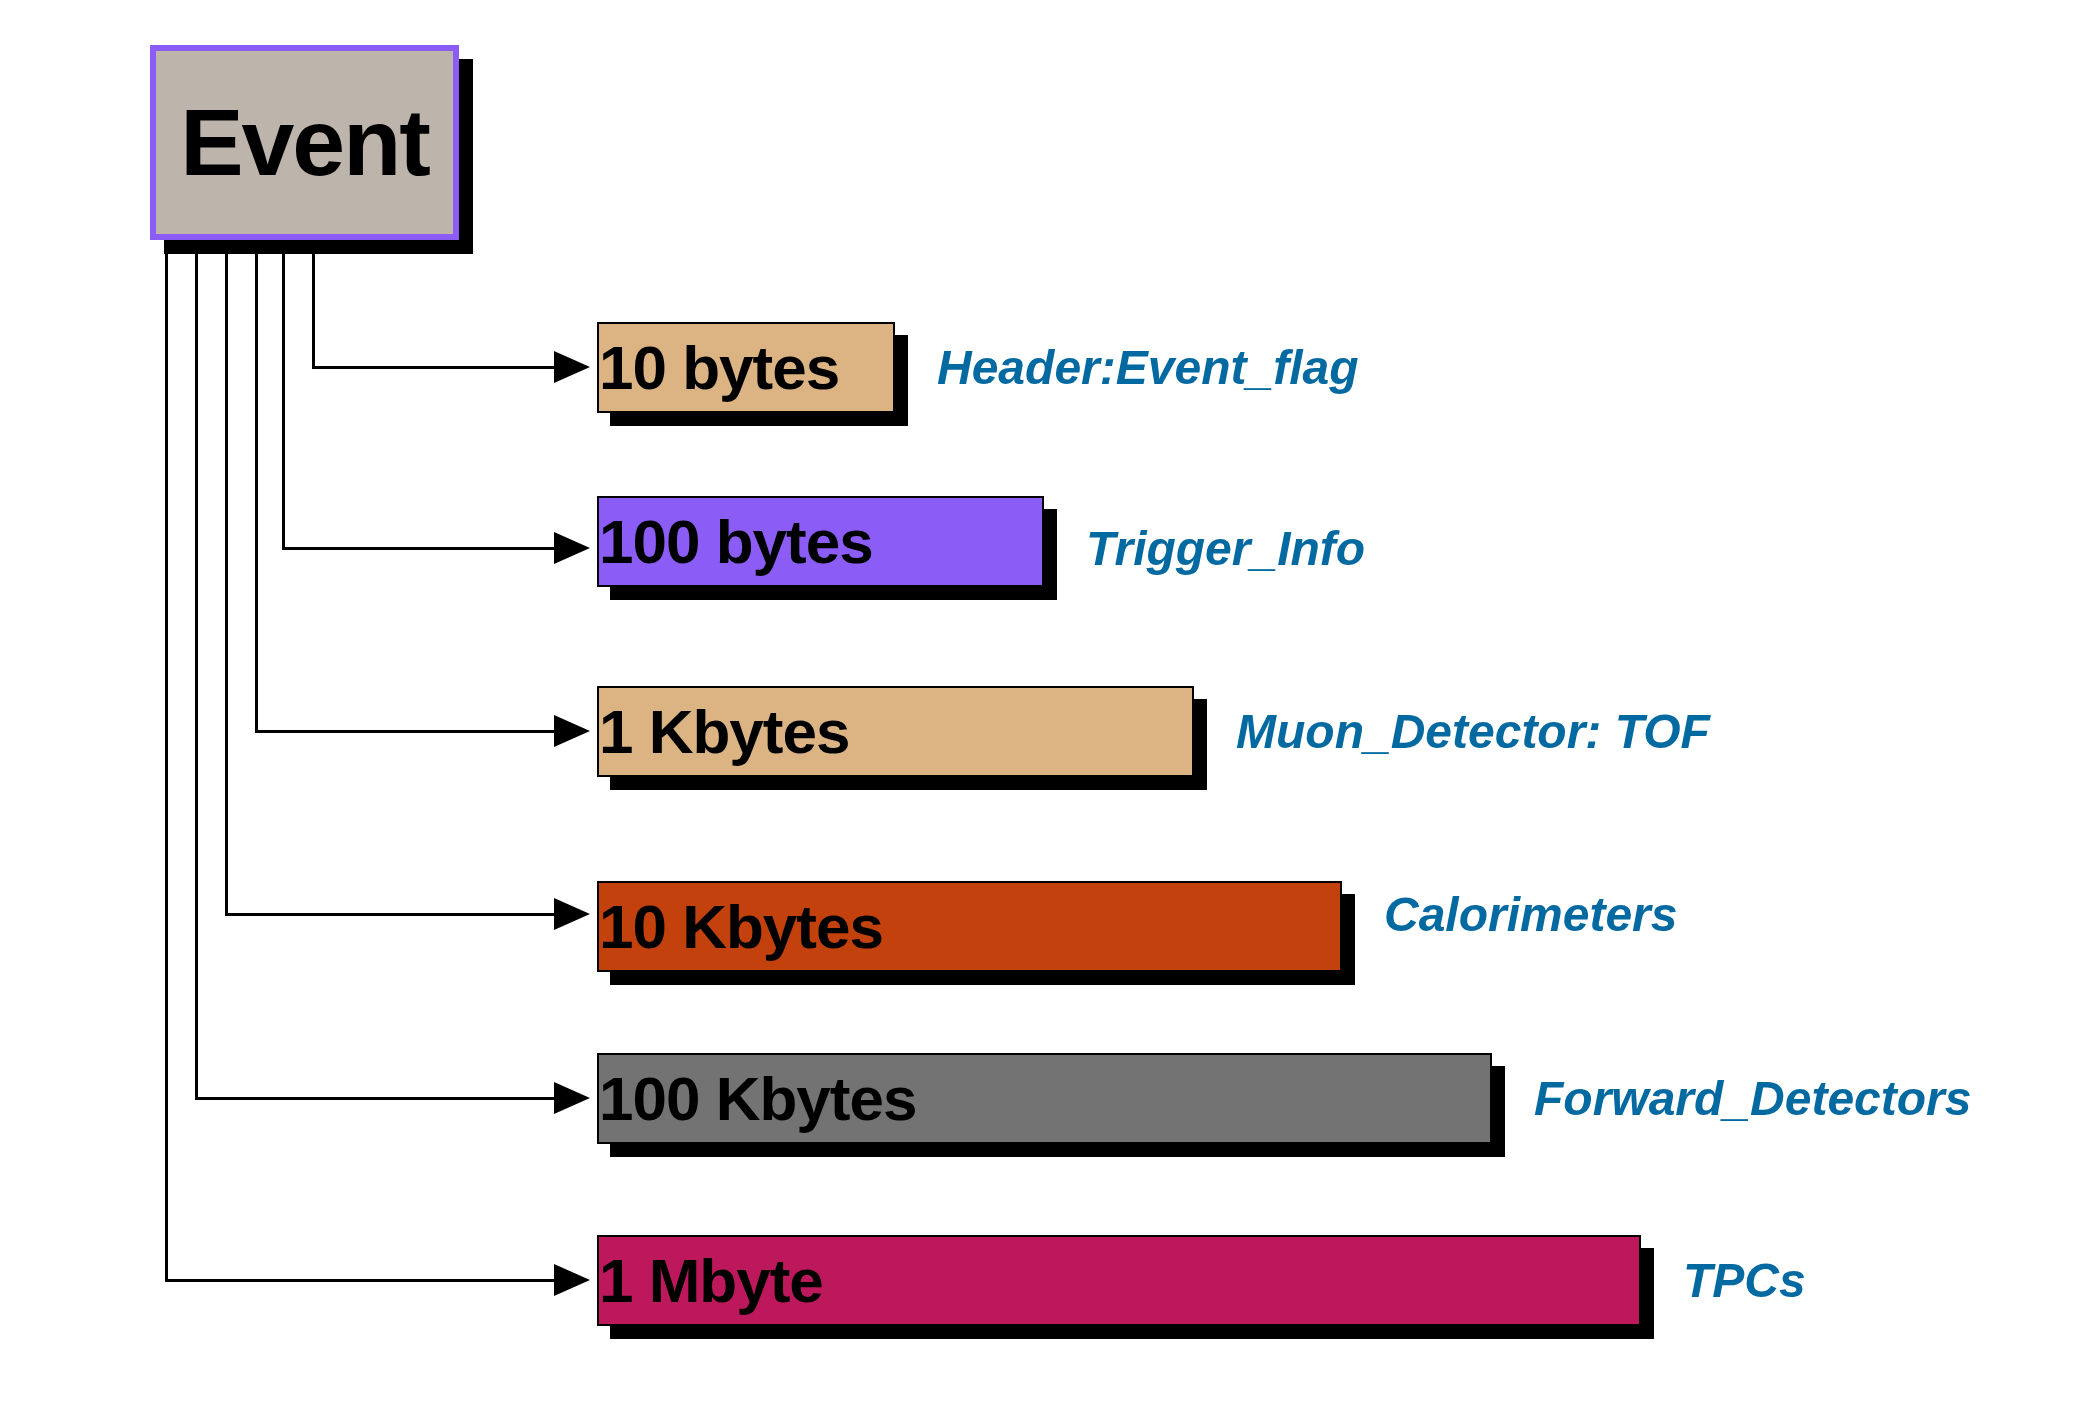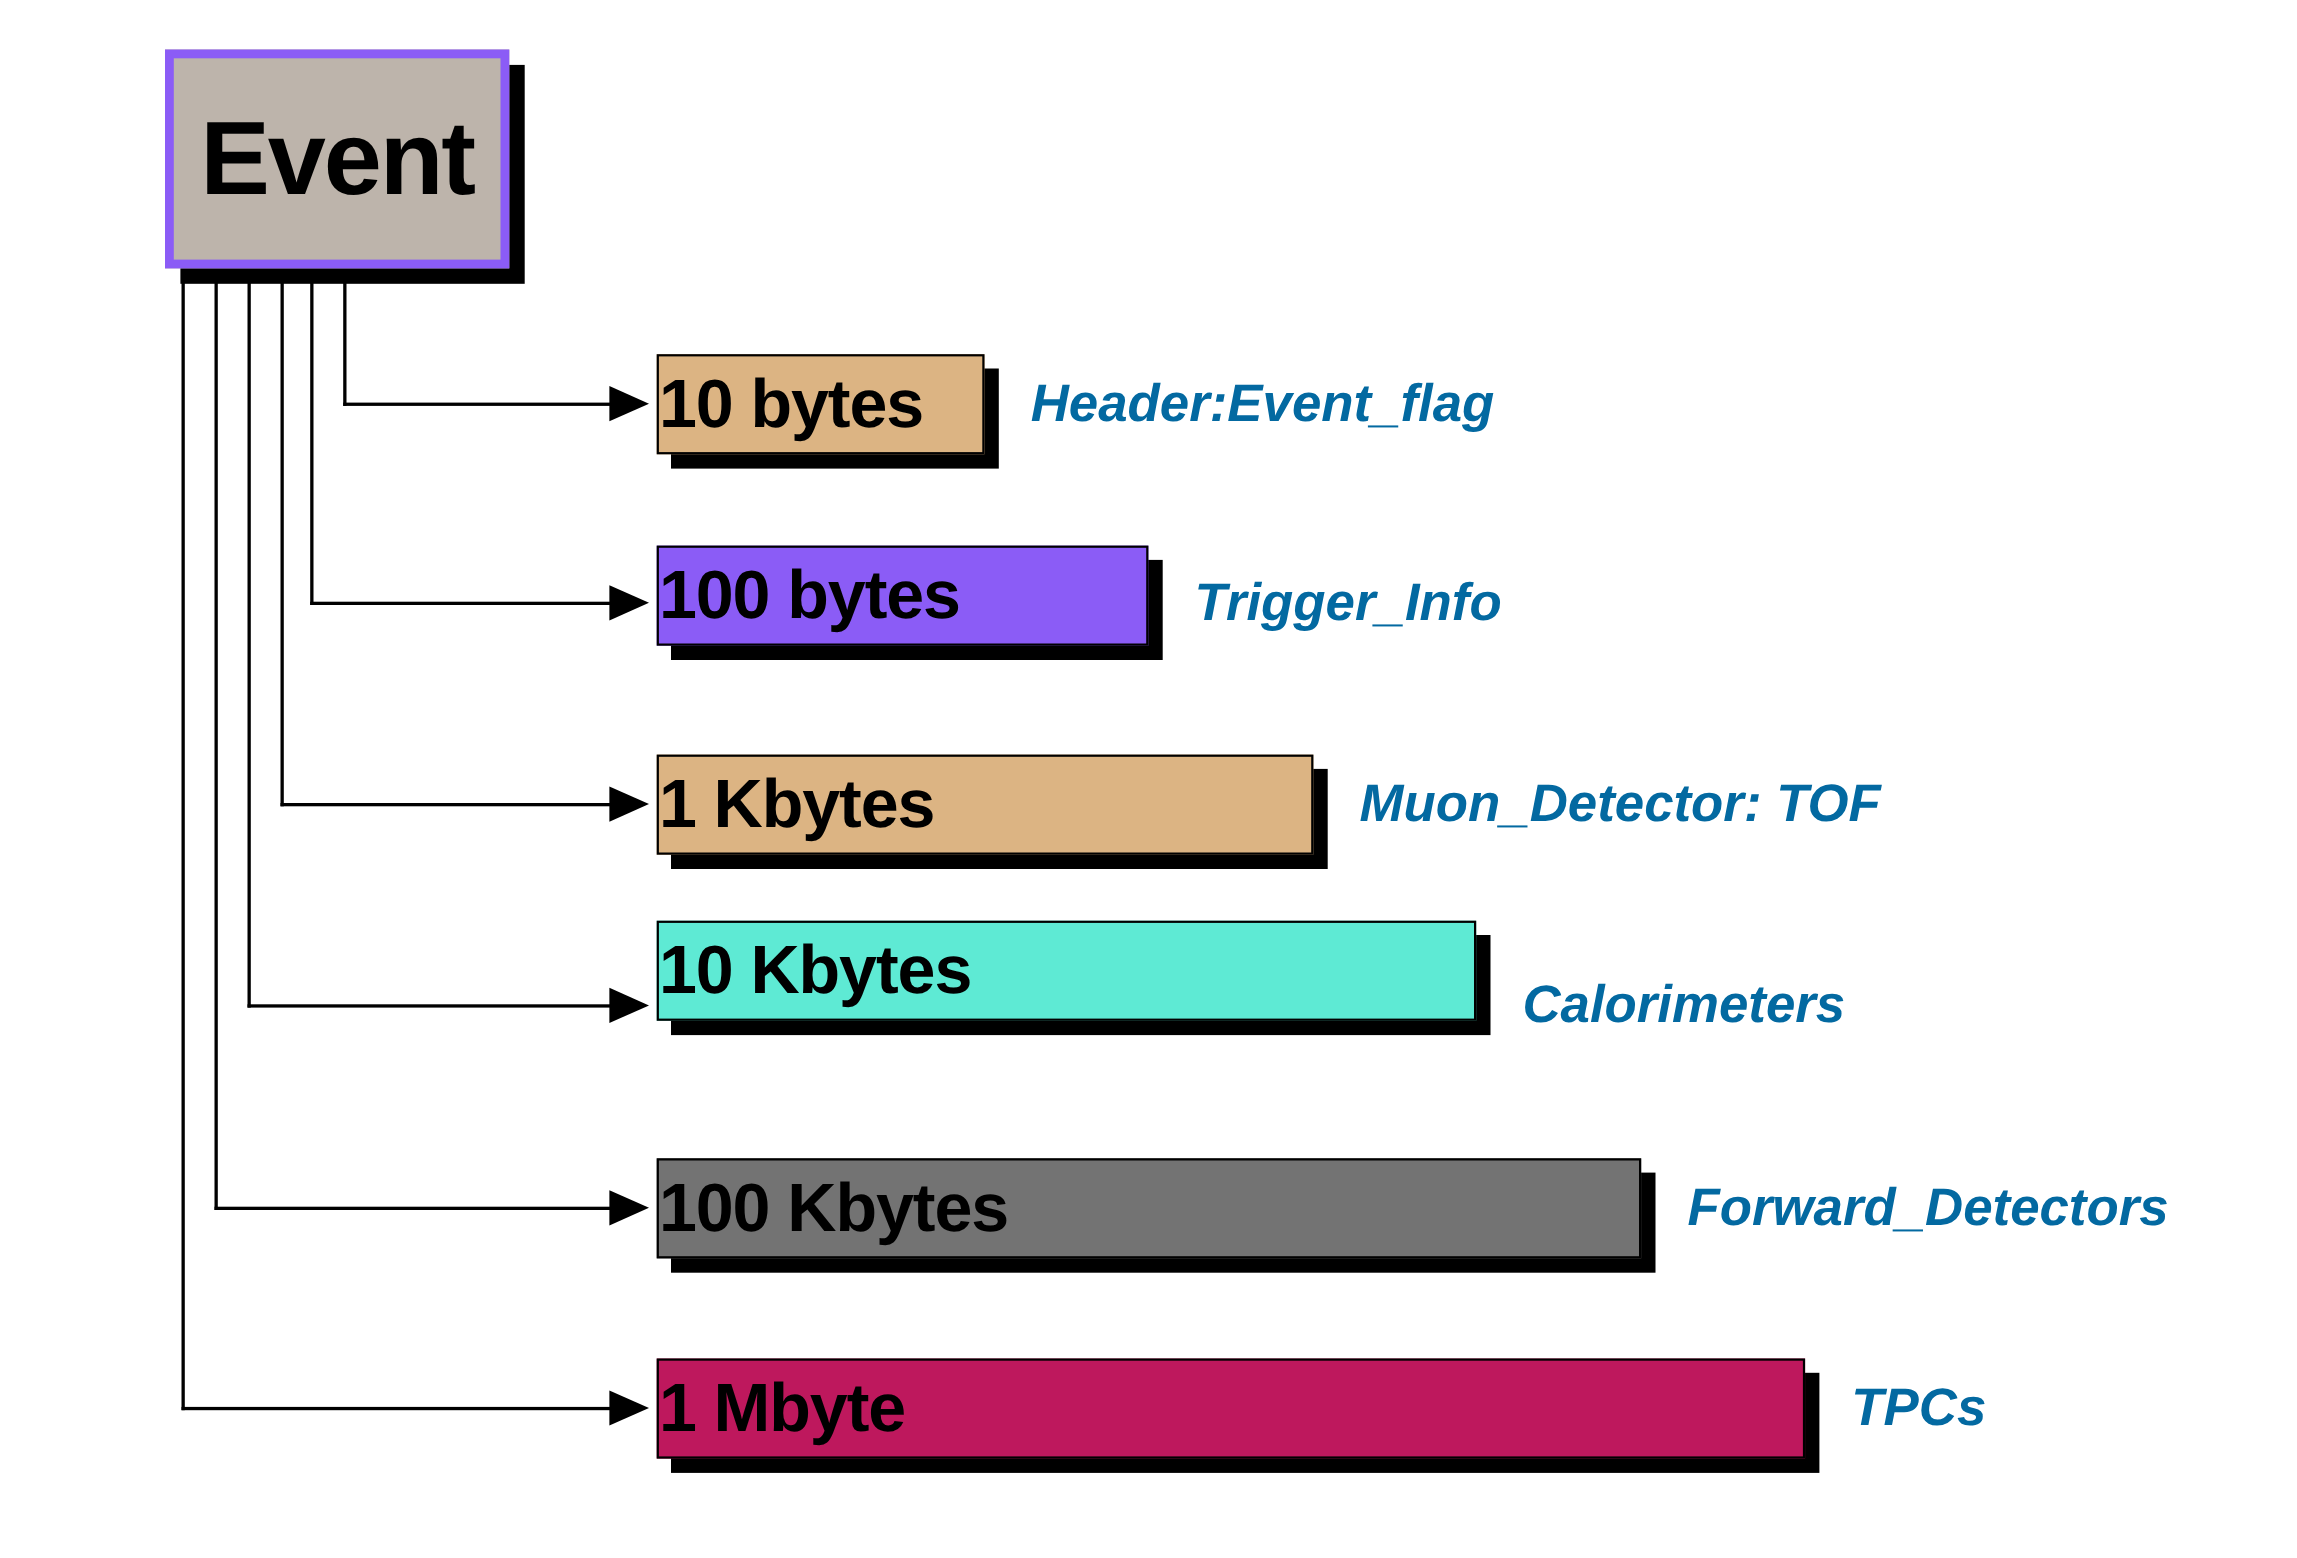--- a/index.html
+++ b/index.html
@@ -15,21 +15,21 @@
     background: #ffffff;
     overflow: hidden;
   }
   .event-box {
     position: absolute;
     left: 150px;
     top: 45px;
     width: 297px;
     height: 183px;
     background: #bdb4ab;
-    border: 8px solid #8b5cf6;
+    border: 6px solid #8b5cf6;
     box-shadow: 14px 14px 0 #000000;
     display: flex;
     align-items: center;
     justify-content: center;
     z-index: 2;
   }
   .event-title {
     font-size: 95px;
     font-weight: bold;
     color: #000000;
@@ -116,21 +116,21 @@
     <div class="bar" style="left: 597px; top: 685.5px; width: 597px; background: rgb(220, 180, 131);">
       <span class="bar-size">1 Kbytes</span>
     </div>
     <div class="detector-label" style="left: 1236px; top: 731px;">Muon_Detector: TOF</div>
   </div>
 
   <div class="row">
     <div class="vline" style="left: 225px; top: 228px; height: 687.5px;"></div>
     <div class="hline" style="left: 225px; top: 912.5px; width: 333px;"></div>
     <div class="arrow" style="left: 554px; top: 898px;"></div>
-    <div class="bar" style="left: 597px; top: 837px; width: 745px; background: #5eead4;">
+    <div class="bar" style="left: 597px; top: 881px; width: 745px; background: #c2410c;">
       <span class="bar-size">10 Kbytes</span>
     </div>
     <div class="detector-label" style="left: 1384px; top: 914px;">Calorimeters</div>
   </div>
 
   <div class="row">
     <div class="vline" style="left: 195px; top: 228px; height: 871.5px;"></div>
     <div class="hline" style="left: 195px; top: 1096.5px; width: 363px;"></div>
     <div class="arrow" style="left: 554px; top: 1082px;"></div>
     <div class="bar" style="left: 597px; top: 1052.5px; width: 895px; background: #737373;">

